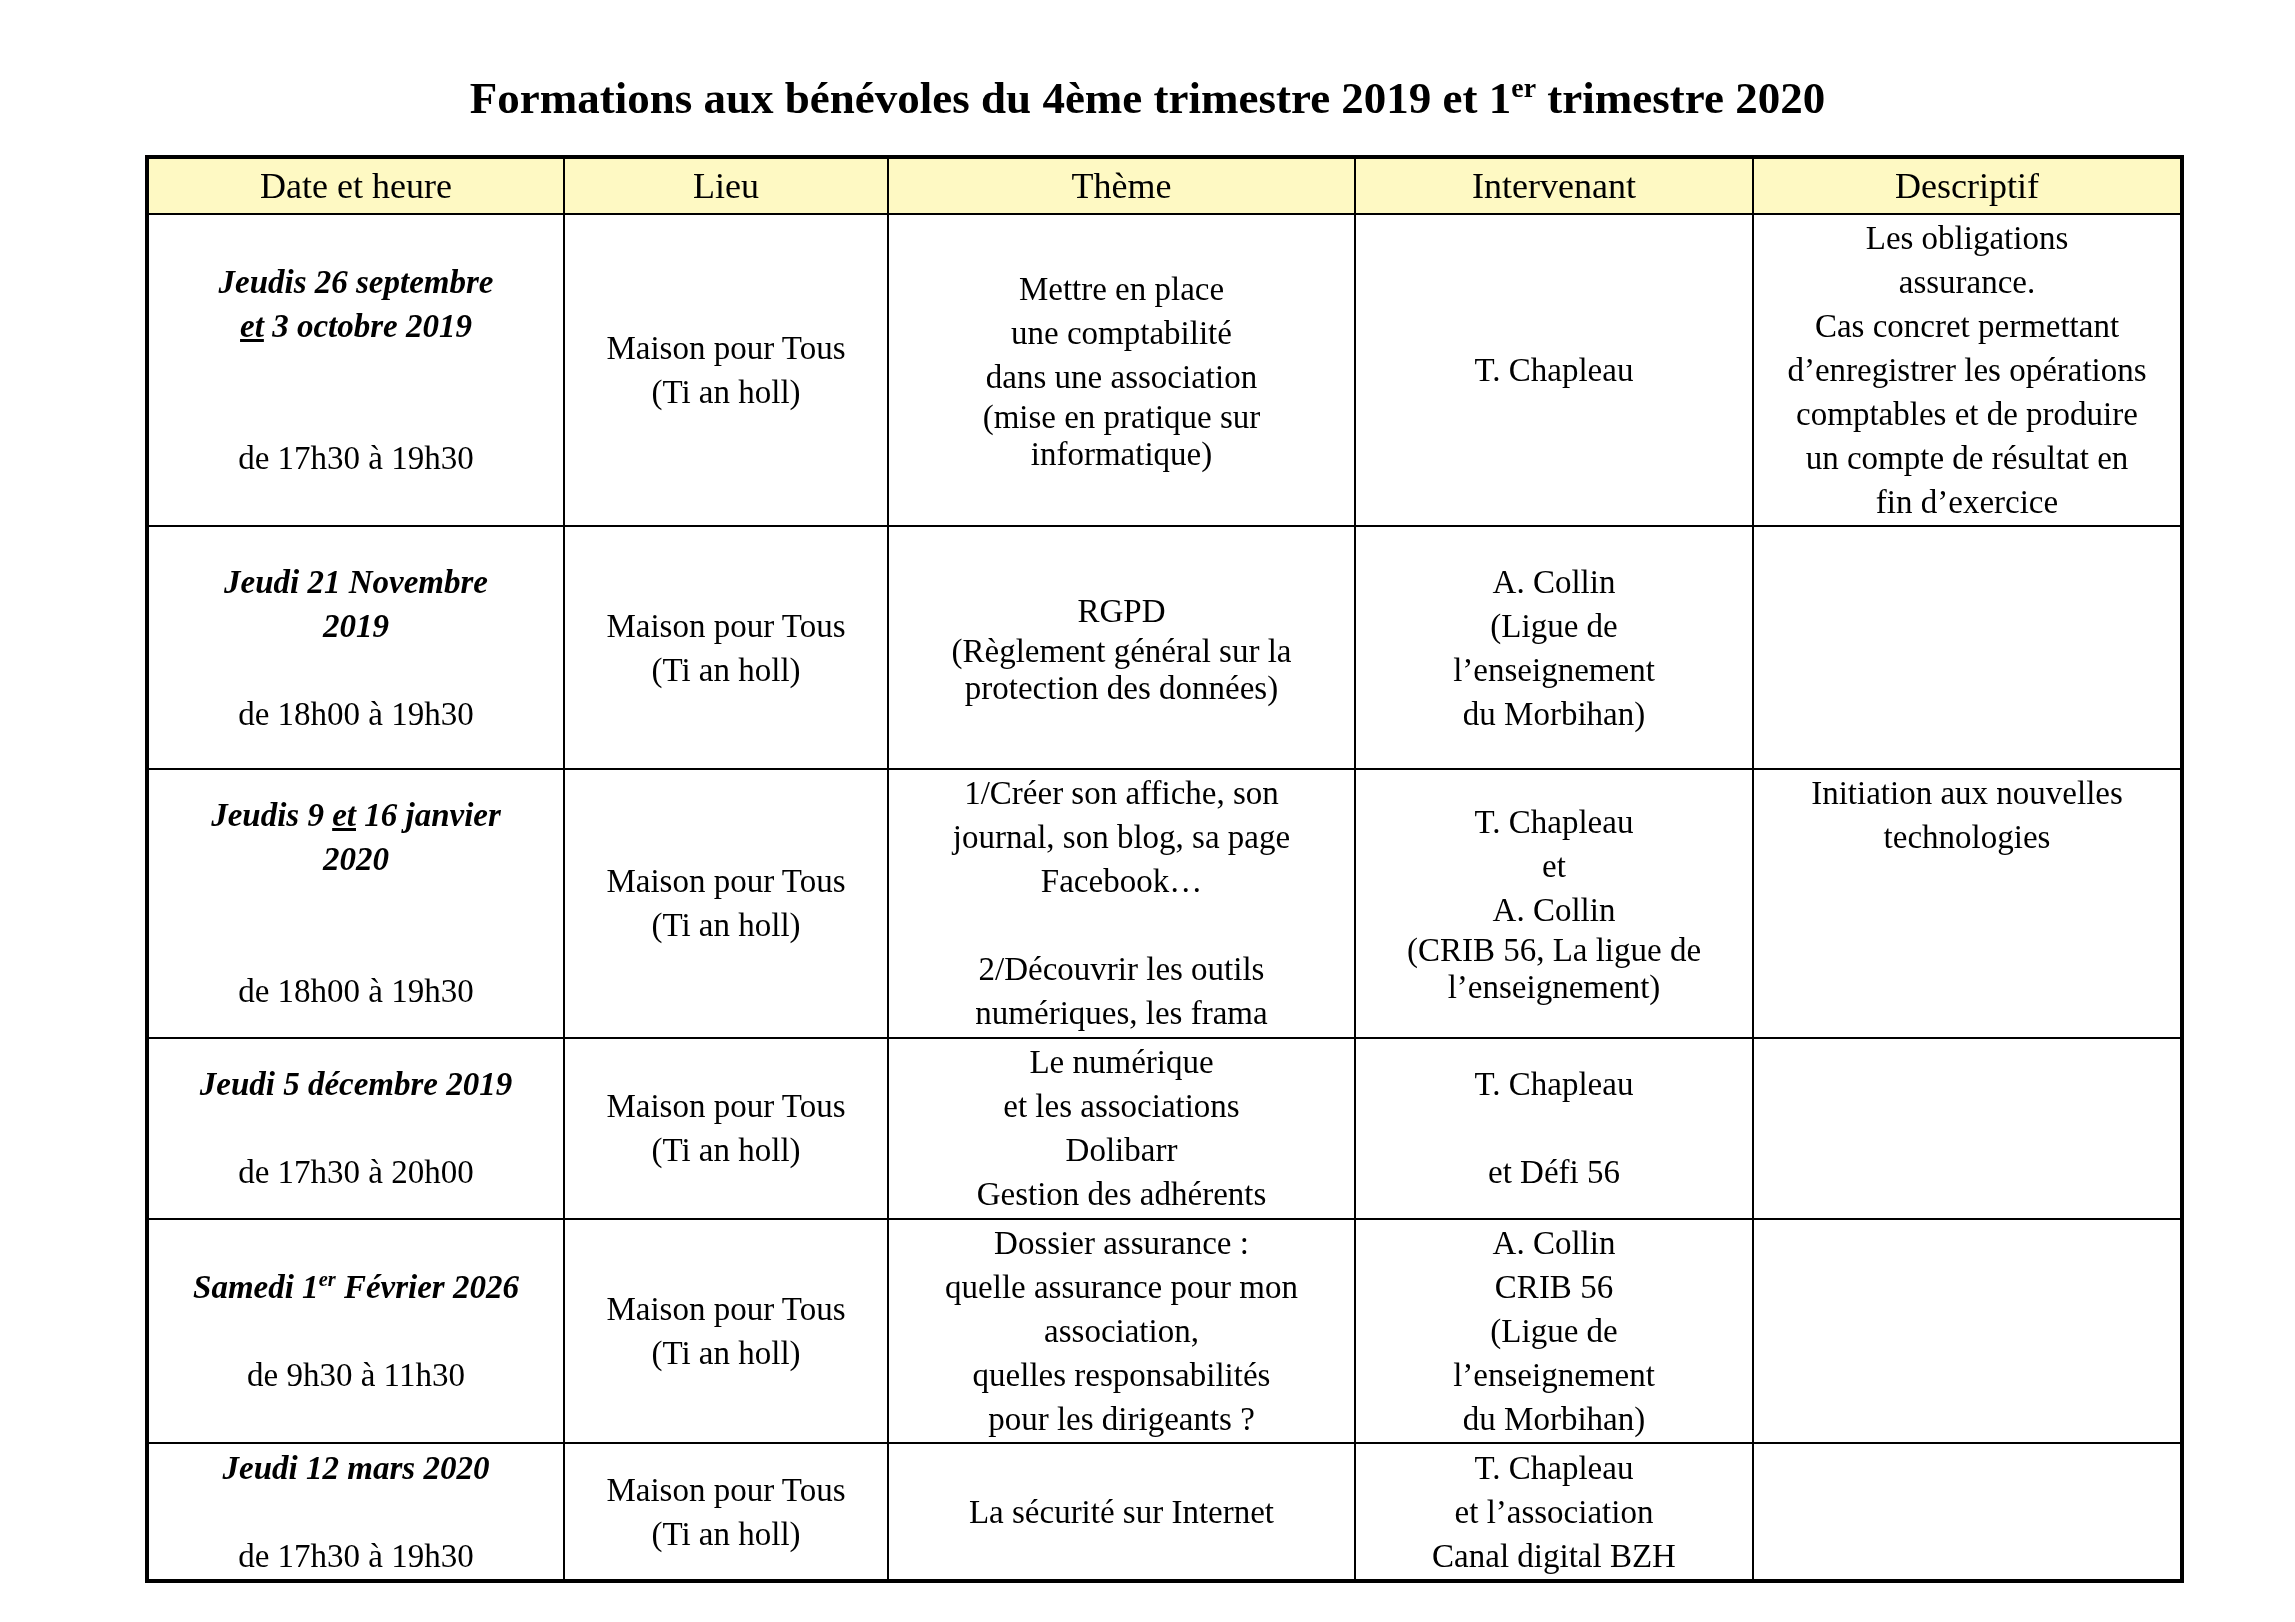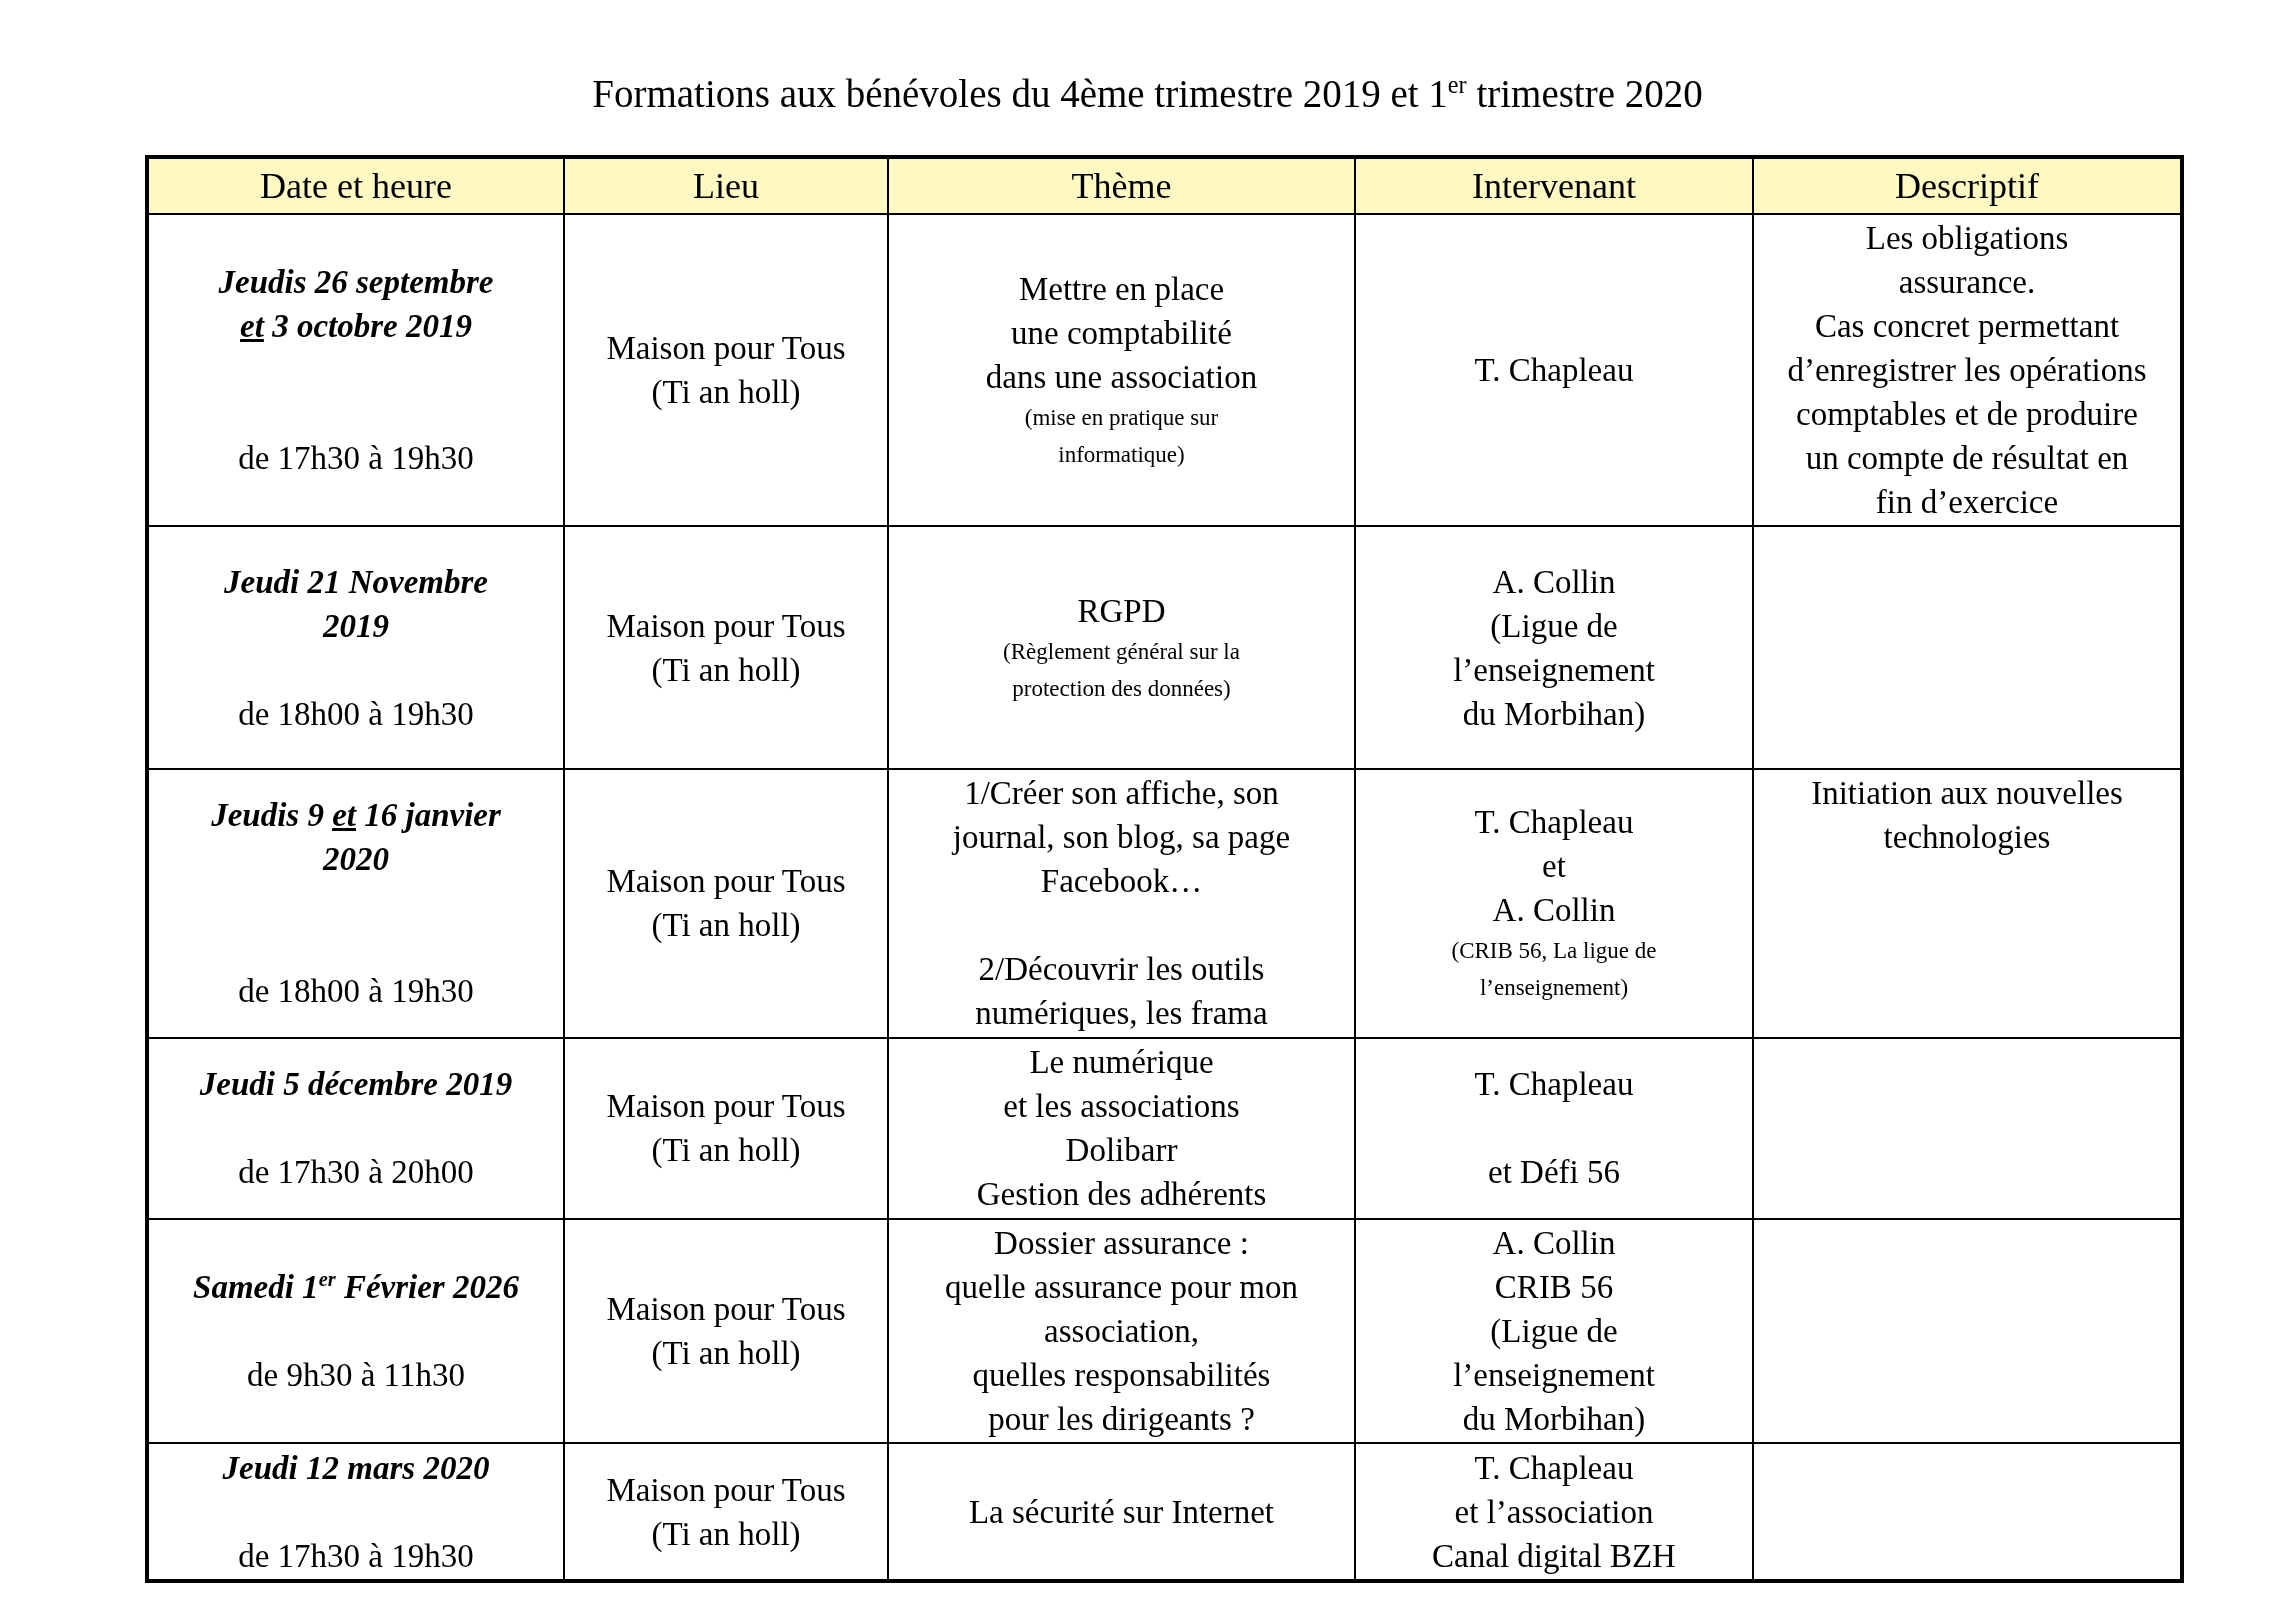--- a/index.html
+++ b/index.html
@@ -14,23 +14,24 @@
     background: #ffffff;
     font-family: "Liberation Serif", "DejaVu Serif", serif;
     color: #000000;
   }
   .doc-title {
     position: absolute;
     top: 71px;
     left: 0;
     width: 100%;
     text-align: center;
-    font-size: 39px;
+    font-size: 45px;
     line-height: 1.2;
     white-space: nowrap;
+    font-weight: bold;
   }
   .sup {
     font-size: 0.62em;
     vertical-align: super;
     line-height: 0;
   }
   table.schedule {
     position: absolute;
     left: 145px;
     top: 155px;
@@ -57,21 +58,21 @@
   tr.r2 { height: 266px; }
   tr.r3 { height: 181px; }
   tr.r4 { height: 217px; }
   tr.r5 { height: 131px; }
   .line {
     font-size: 33px;
     line-height: 44px;
     min-height: 44px;
   }
   .small {
-    font-size: 23px;
+    font-size: 33px;
     line-height: 37px;
     min-height: 37px;
   }
   .b { font-weight: bold; font-style: italic; }
   .u { text-decoration: underline; }
 </style>
 </head>
 <body>
 
 <div class="page">

